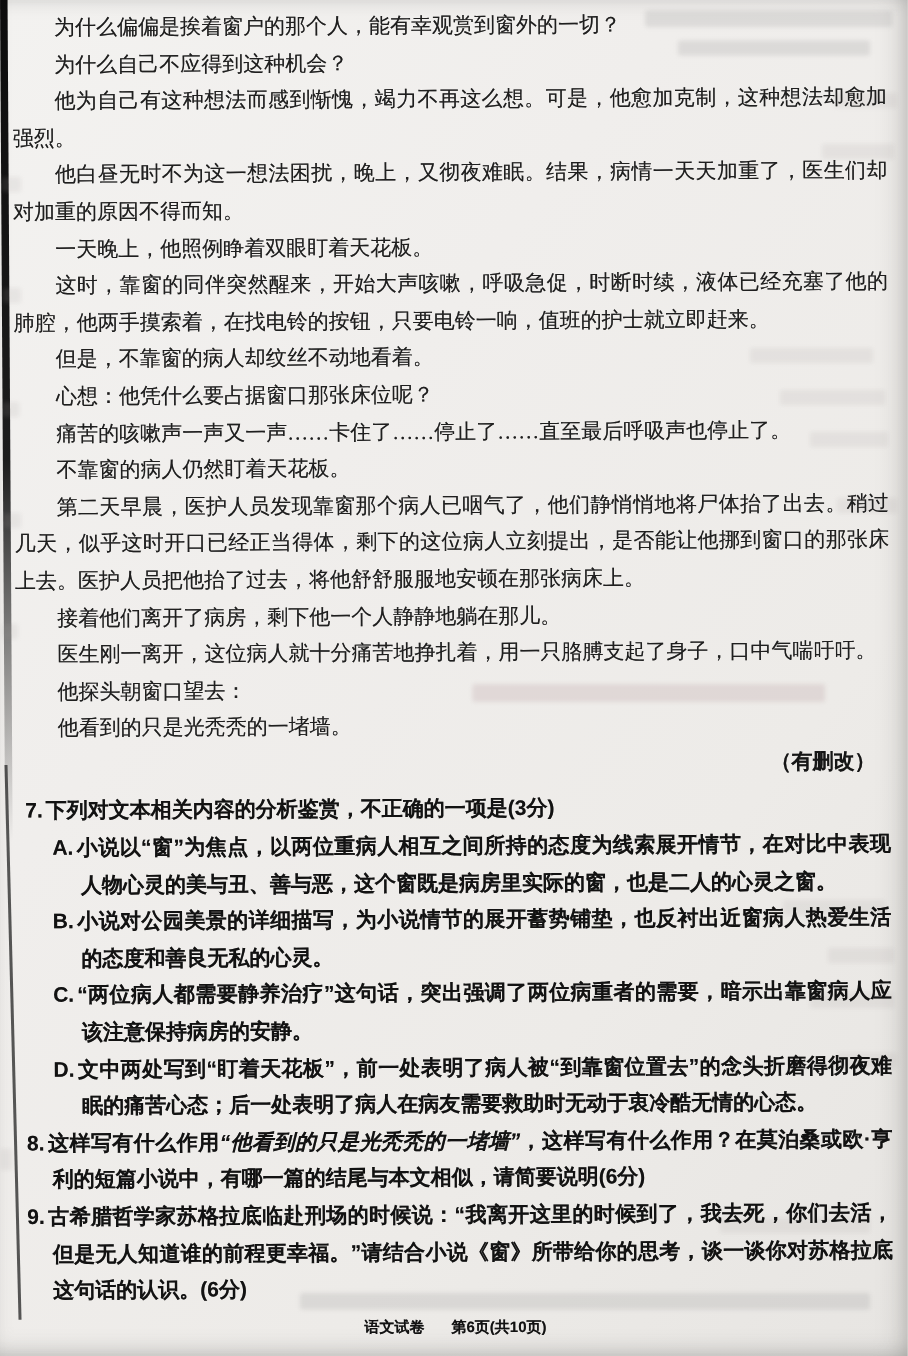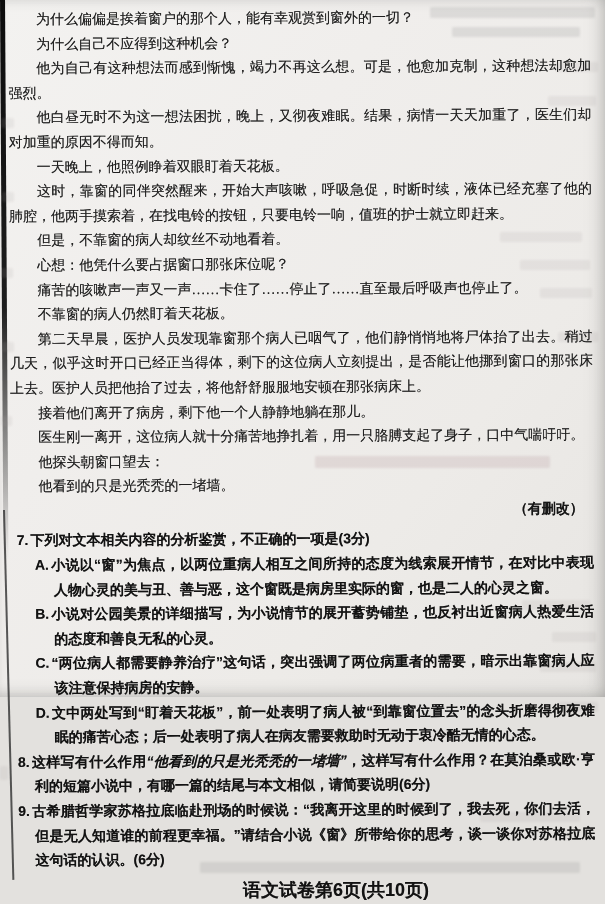--- a/index.html
+++ b/index.html
@@ -4,21 +4,21 @@
 <style>
   html, body {
     margin: 0; padding: 0;
     width: 605px; height: 904px;
     overflow: hidden;
     background: #e3e1de;
     font-family: "Liberation Serif", serif;
   }
   .paper {
     position: relative;
-    width: 605px; height: 697px;
+    width: 605px; height: 904px;
     background: linear-gradient(128deg, #f3f2f0 0%, #f0eeec 35%, #edebe8 70%, #e7e5e2 100%);
     box-shadow:
       inset -12px 0 18px -10px rgba(110,110,108,.40),
       inset 0 -10px 16px -10px rgba(110,110,108,.45),
       inset 0 10px 14px -12px rgba(130,130,128,.30);
   }
   
   .spine-edge {
     position: absolute; left: 0; top: -4px;
     width: 5px; height: 565px;
@@ -84,23 +84,23 @@
     padding-left: 19px;
     text-indent: -19px;
     text-align: justify;
   }
   .qnum { padding-right: 2px; }
   .olabel { padding-right: 2px; }
   .emph { font-style: italic; font-weight: 800; }
   
   .footer {
     position: absolute; left: 243px; top: 878px;
-    display: flex; 
+    display: flex; gap: 18px;
     font-family: "Liberation Sans", sans-serif;
-    font-weight: 700; font-size: 18px; color: #121212;
+    font-weight: 700; font-size: 10px; color: #121212;
     text-shadow: 0 0 .4px rgba(0,0,0,.5);
     white-space: nowrap;
   }
 </style>
 </head>
 <body>
 
 <div class="paper">
 
   <div class="spine-edge"></div>

